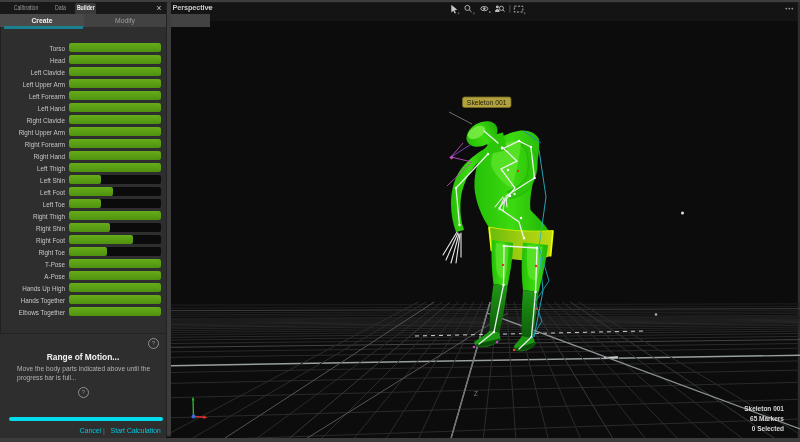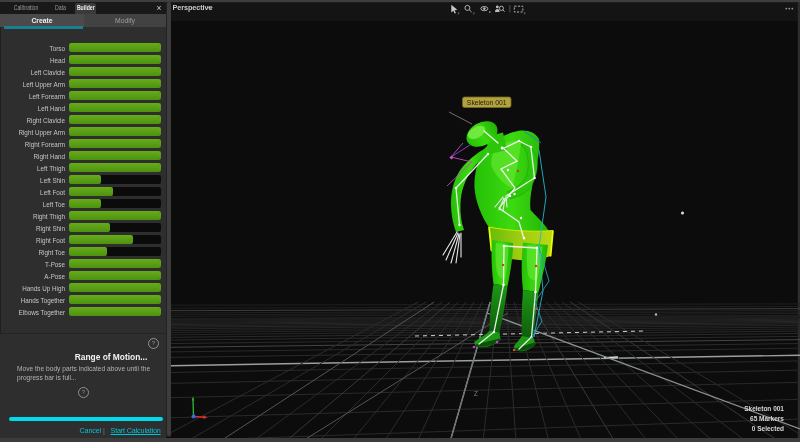--- a/index.html
+++ b/index.html
@@ -243,21 +243,21 @@
   <div class="abs" style="left:0;top:0;width:166px;height:11.5px;background:#191919;">
     <div class="abs" style="left:75px;top:0.5px;width:21px;height:11px;background:#3a3a3a;border-radius:2px 2px 0 0;"></div>
     <div class="abs" style="left:0;top:2px;width:166px;height:10px;font-size:6.3px;color:#989898;">
       <span class="abs" style="left:0;width:52px;text-align:center;transform:scaleX(0.82);">Calibration</span>
       <span class="abs" style="left:48px;width:25px;text-align:center;transform:scaleX(0.82);">Data</span>
       <span class="abs" style="left:75px;width:21px;text-align:center;color:#f0f0f0;font-weight:bold;transform:scaleX(0.82);">Builder</span>
       <span class="abs" style="left:156.5px;top:-1.5px;color:#cfcfcf;font-size:8.5px;">×</span>
     </div>
   </div>
 
-  <div class="abs" style="left:0;top:11.5px;width:166px;height:13px;background:#424242;">
+  <div class="abs" style="left:0;top:11.5px;width:166px;height:13px;background:#424242;padding-left:44px;">
     <div class="abs" style="left:0;top:0;width:84px;height:13px;background:#4a4a4a;"></div>
     <div class="abs" style="left:0;top:2.5px;width:84px;text-align:center;font-size:8px;font-weight:bold;color:#f2f2f2;transform:scaleX(0.85);">Create</div>
     <div class="abs" style="left:84px;top:2.5px;width:82px;text-align:center;font-size:8px;color:#9c9c9c;transform:scaleX(0.85);">Modify</div>
   </div>
   <div class="abs" style="left:4px;top:24.3px;width:79px;height:2.3px;background:#1a7f8e;"></div>
 
 
   <div class="abs" style="left:0;top:-2px;width:166px;height:436px;">
 <div style="position:absolute;left:0;top:42.5px;width:166px;height:12px;">
         <div style="position:absolute;right:101.5px;top:1px;width:60px;text-align:right;font-size:7px;line-height:9px;color:#c6c6c6;white-space:nowrap;transform:scaleX(0.9);transform-origin:100% 50%;">Torso</div>
@@ -395,28 +395,28 @@
         <div style="position:absolute;right:101.5px;top:1px;width:60px;text-align:right;font-size:7px;line-height:9px;color:#c6c6c6;white-space:nowrap;transform:scaleX(0.9);transform-origin:100% 50%;">Elbows Together</div>
         <div style="position:absolute;left:69px;top:0;width:91.5px;height:9px;background:#0b0b0b;border-radius:2px;">
           <div style="position:absolute;left:0;top:0;width:91.5px;height:9px;background:linear-gradient(#66ac19,#4f9110);border-radius:2px;"></div>
         </div>
       </div>
   </div>
 
   <div class="abs" style="left:0;top:331px;width:166px;height:103.5px;background:#2e2e2e;border-top:1px solid #232323;">
     <div class="abs" style="left:148px;top:4px;width:9px;height:9px;border:0.9px solid #8f8f8f;border-radius:50%;
          font-size:6px;color:#8f8f8f;text-align:center;line-height:8.5px;">?</div>
-    <div class="abs" style="left:0;top:18px;width:166px;text-align:center;font-size:8.4px;font-weight:bold;color:#f2f2f2;padding-left:28px;">Range of Motion...</div>
+    <div class="abs" style="left:0;top:18px;width:166px;text-align:center;font-size:8.4px;font-weight:bold;color:#f2f2f2;">Range of Motion...</div>
     <div class="abs" style="left:17px;top:31px;width:150px;font-size:7.2px;line-height:8.8px;color:#b2b2b2;white-space:nowrap;transform:scaleX(0.92);transform-origin:0 0;">Move the body parts indicated above until the<br>progress bar is full...</div>
     <div class="abs" style="left:78px;top:53px;width:9px;height:9px;border:0.9px solid #8f8f8f;border-radius:50%;
          font-size:6px;color:#8f8f8f;text-align:center;line-height:8.5px;">?</div>
     <div class="abs" style="left:9px;top:83px;width:154px;height:3.6px;background:#00dbee;border-radius:2px;"></div>
     <div class="abs" style="left:0;top:91.5px;width:168px;height:12px;font-size:7.2px;letter-spacing:-0.15px;color:#00c2d8;white-space:nowrap;">
       <span class="abs" style="left:79.5px;">Cancel</span>
       <span class="abs" style="left:103px;color:#787878;">|</span>
-      <span class="abs" style="left:110.5px;text-decoration:underline;">Start Calculation</span>
+      <span class="abs" style="left:110.5px;">Start Calculation</span>
     </div>
   </div>
 </div>
 
 <div class="abs" style="left:166px;top:2px;width:5px;height:434.5px;background:#222222;">
   <div class="abs" style="left:0.5px;top:0;width:4px;height:434px;background:#3d3d3d;border-radius:2px;"></div>
 </div>
 
 </body></html>

